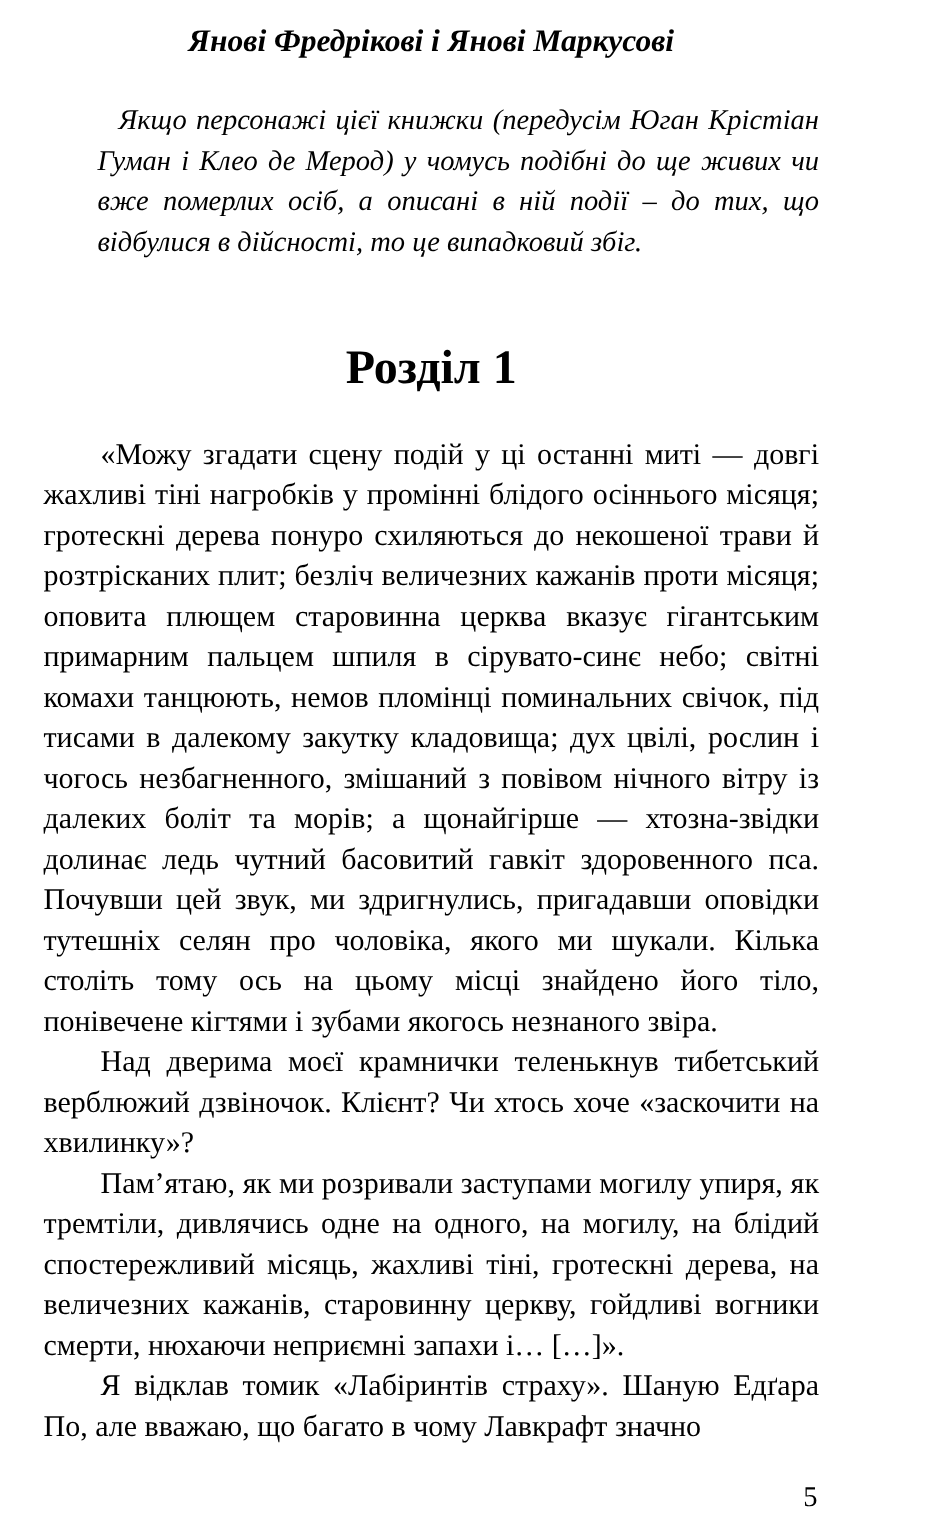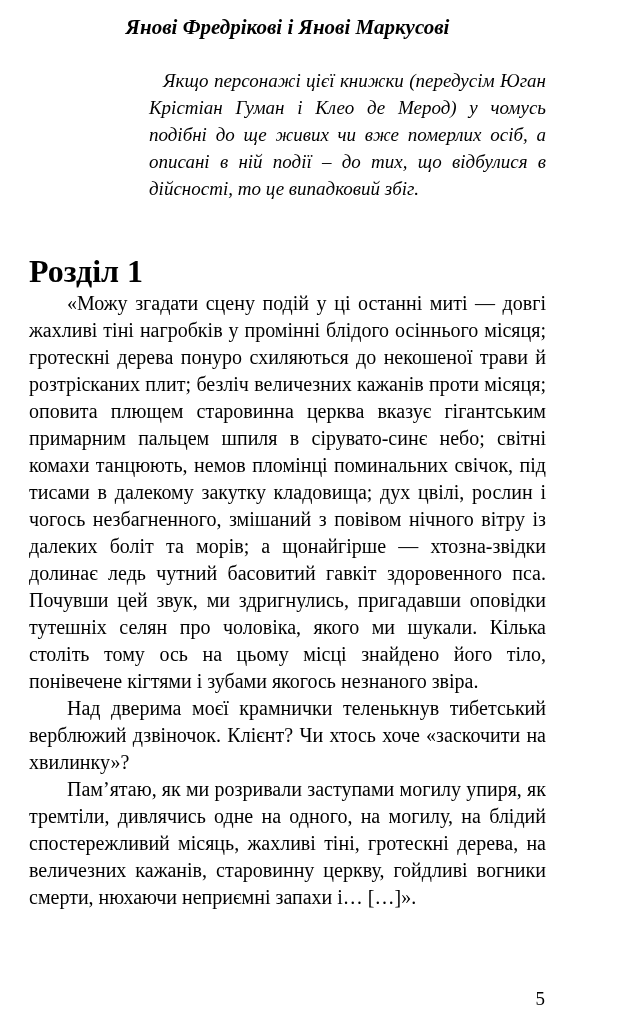--- a/index.html
+++ b/index.html
@@ -28,30 +28,32 @@
     text-align: center;
     font-size: 21px;
     line-height: 27px;
     margin: 0;
   }
   .epigraph {
     font-style: italic;
     text-align: justify;
     font-size: 19px;
     line-height: 27px;
-    margin: 26px 0 0 120px;
+    margin: 26px 0 0 36px;
     text-indent: 14px;
   }
   .chapter-title {
     font-weight: bold;
+    text-align: center;
     font-size: 32px;
     line-height: 38px;
     margin: 50px 0 0 0;
   }
   .body-text {
+    margin-top: 27px;
     font-size: 20px;
     line-height: 27px;
     text-align: justify;
   }
   .body-text p {
     margin: 0;
     text-indent: 38px;
   }
   .page-number {
     position: absolute;
@@ -71,17 +73,18 @@
   </div>
 
   <p class="epigraph">Якщо персонажі цієї книжки (передусім Юган Крістіан Гуман і Клео де Мерод) у чомусь подібні до ще живих чи вже померлих осіб, а описані в ній події – до тих, що відбулися в дійсності, то це випадковий збіг.</p>
 
   <h1 class="chapter-title">Розділ 1</h1>
 
   <div class="body-text">
     <p>«Можу згадати сцену подій у ці останні миті — довгі жахливі тіні нагробків у промінні блідого осіннього місяця; гротескні дерева понуро схиляються до некошеної трави й розтрісканих плит; безліч величезних кажанів проти місяця; оповита плющем старовинна церква вказує гігантським примарним пальцем шпиля в сірувато-синє небо; світні комахи танцюють, немов пломінці поминальних свічок, під тисами в далекому закутку кладовища; дух цвілі, рослин і чогось незбагненного, змішаний з повівом нічного вітру із далеких боліт та морів; а щонайгірше — хтозна-звідки долинає ледь чутний басовитий гавкіт здоровенного пса. Почувши цей звук, ми здригнулись, пригадавши оповідки тутешніх селян про чоловіка, якого ми шукали. Кілька століть тому ось на цьому місці знайдено його тіло, понівечене кігтями і зубами якогось незнаного звіра.</p>
     <p>Над дверима моєї крамнички теленькнув тибетський верблюжий дзвіночок. Клієнт? Чи хтось хоче «заскочити на хвилинку»?</p>
     <p>Пам’ятаю, як ми розривали заступами могилу упиря, як тремтіли, дивлячись одне на одного, на могилу, на блідий спостережливий місяць, жахливі тіні, гротескні дерева, на величезних кажанів, старовинну церкву, гойдливі вогники смерти, нюхаючи неприємні запахи і… […]».</p>
+    <p>Я відклав томик «Лабіринтів страху». Шаную Едґара По, але вважаю, що багато в чому Лавкрафт значно</p>
   </div>
 
   <div class="page-number">5</div>
 
 </div>
 
 </body></html>

